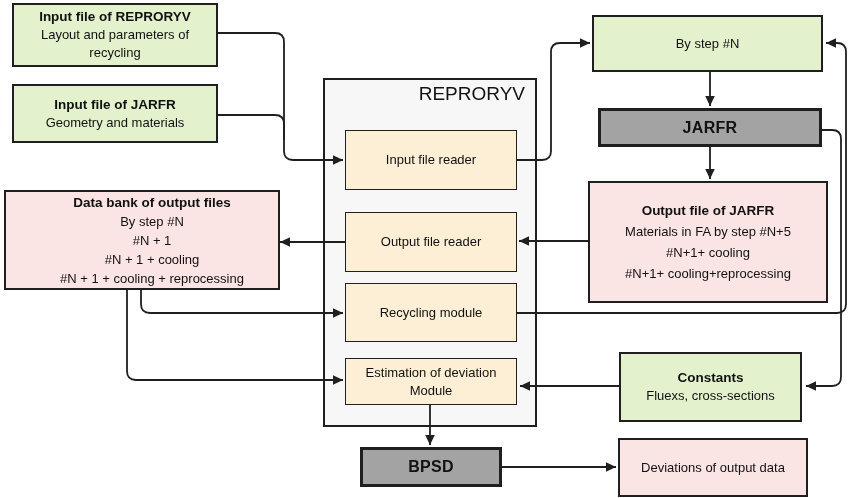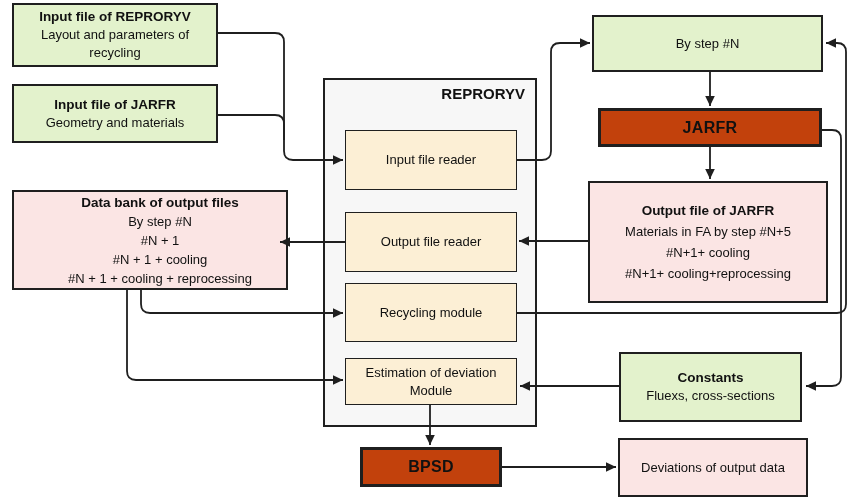--- a/index.html
+++ b/index.html
@@ -8,25 +8,25 @@
     font-family:"Liberation Sans","DejaVu Sans",sans-serif;color:#111;
   }
   .node{
     position:absolute;box-sizing:border-box;border:2px solid #1f1f1f;
     display:flex;flex-direction:column;align-items:center;justify-content:center;
     text-align:center;font-size:13px;line-height:18px;z-index:2;
   }
   .green{background:#e3f2cc;}
   .pink{background:#fbe5e4;}
   .tan{background:#fcefd5;border-width:1.5px;}
-  .module{background:#c2410c;border-width:3px;}
+  .module{background:#a3a3a3;border-width:3px;}
   .outer{background:#f7f7f7;border-width:2.5px;z-index:1;}
   .t{font-weight:bold;font-size:13.5px;}
   .big{font-weight:bold;font-size:16px;letter-spacing:.3px;}
-  .outer-title{position:absolute;top:5px;right:10px;font-weight:bold;font-size:15px;margin-left:32px;}
+  .outer-title{position:absolute;top:5px;right:10px;font-weight:normal;font-size:19px;margin-left:32px;}
   .tight{line-height:19px;}
   .roomy{line-height:21px;}
   svg.wires{position:absolute;left:0;top:0;z-index:5;pointer-events:none;}
 </style>
 </head>
 <body>
 
 <div id="stage">
 
   <div class="node outer" style="left:323px;top:78px;width:214px;height:349px;">
@@ -37,21 +37,21 @@
     <span class="t">Input file of REPRORYV</span>
     <span>Layout and parameters of</span>
     <span>recycling</span>
   </div>
 
   <div class="node green" style="left:12px;top:84px;width:206px;height:59px;">
     <span class="t">Input file of JARFR</span>
     <span>Geometry and materials</span>
   </div>
 
-  <div class="node pink tight" style="left:12px;top:190px;width:276px;height:100px;padding-left:20px;">
+  <div class="node pink tight" style="left:4px;top:190px;width:276px;height:100px;padding-left:20px;">
     <span class="t">Data bank of output files</span>
     <span>By step #N</span>
     <span>#N + 1</span>
     <span>#N + 1 + cooling</span>
     <span>#N + 1 + cooling + reprocessing</span>
   </div>
 
   <div class="node tan" style="left:345px;top:130px;width:172px;height:60px;">
     <span>Input file reader</span>
   </div>

